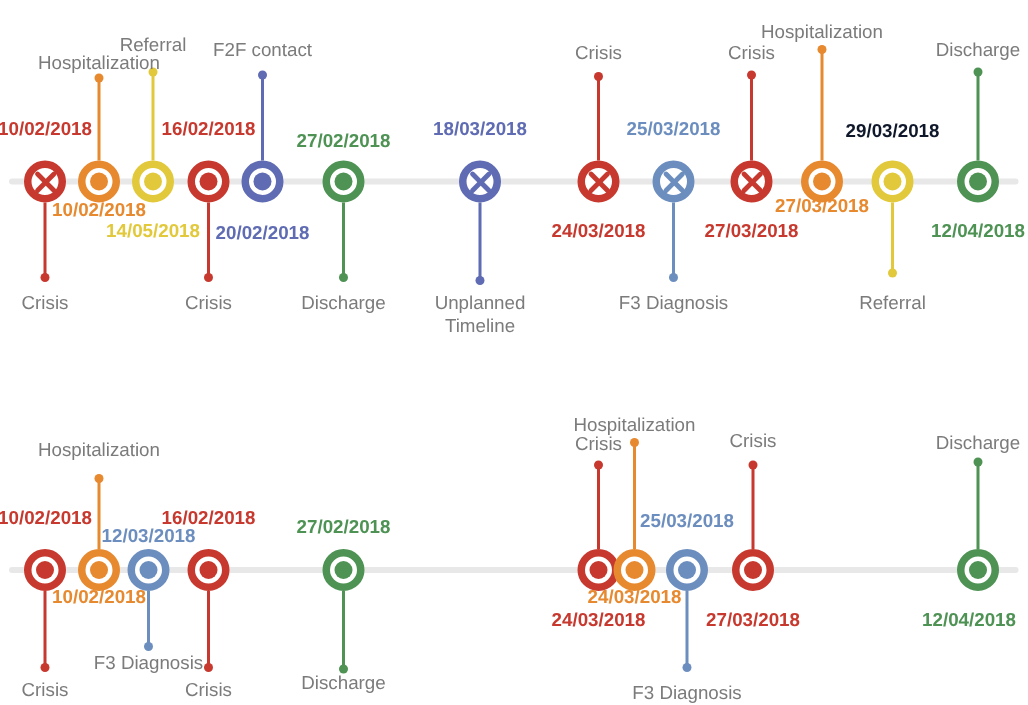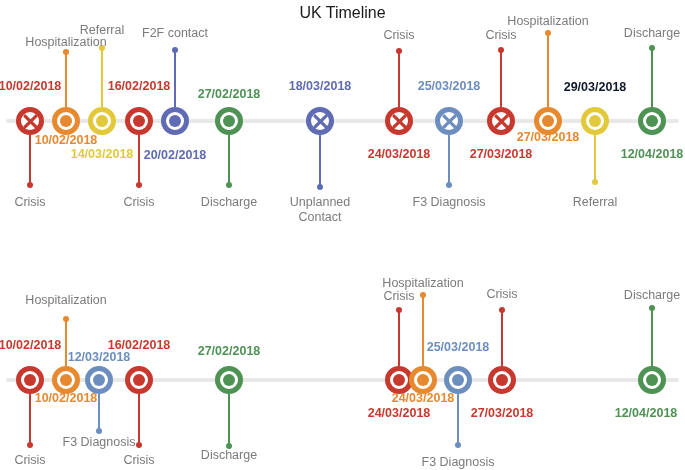--- a/index.html
+++ b/index.html
@@ -40,21 +40,20 @@
   .label{
     position:absolute;transform:translateX(-50%);
     font-size:12.5px;line-height:15px;
     color:#7b7b7b;text-align:center;white-space:nowrap;z-index:4;
   }
 </style>
 </head>
 <body>
 
 <div id="fig">
-    <div class="tl-title" style="top: 3px;">UK Timeline</div>
     <div class="track" style="top: 119px; background: rgb(232, 232, 232);"></div>
     <div class="stem" style="left: 29px; background: rgb(199, 57, 46); top: 135px; height: 50px;"></div>
     <div class="stem-dot" style="left: 27px; top: 182px; background: rgb(199, 57, 46);"></div>
     <div class="marker" style="left: 16px; top: 107px; border-color: rgb(199, 57, 46);">
       <svg viewBox="0 0 18 18">
         <line x1="3.2" y1="3.2" x2="14.8" y2="14.8" stroke="#C7392E" stroke-width="3.4" stroke-linecap="round"></line>
         <line x1="14.8" y1="3.2" x2="3.2" y2="14.8" stroke="#C7392E" stroke-width="3.4" stroke-linecap="round"></line>
       </svg>
     </div>
     <div class="date" style="left: 30px; top: 78px; color: rgb(199, 57, 46);">10/02/2018</div>
@@ -68,21 +67,21 @@
     </div>
     <div class="date" style="left: 66px; top: 132px; color: rgb(231, 137, 47);">10/02/2018</div>
     <div class="label" style="left: 66px; top: 34.5px;">
       <div class="label-line">Hospitalization</div>
     </div>
     <div class="stem" style="left: 101px; background: rgb(226, 201, 59); top: 48px; height: 59px;"></div>
     <div class="stem-dot" style="left: 99px; top: 45px; background: rgb(226, 201, 59);"></div>
     <div class="marker" style="left: 88px; top: 107px; border-color: rgb(226, 201, 59);">
       <div class="marker-inner" style="background: rgb(226, 201, 59);"></div>
     </div>
-    <div class="date" style="left: 102px; top: 146px; color: rgb(226, 201, 59);">14/03/2018</div>
+    <div class="date" style="left: 102px; top: 146px; color: rgb(226, 201, 59);">14/05/2018</div>
     <div class="label" style="left: 102px; top: 22.5px;">
       <div class="label-line">Referral</div>
     </div>
     <div class="stem" style="left: 138px; background: rgb(199, 57, 46); top: 135px; height: 50px;"></div>
     <div class="stem-dot" style="left: 136px; top: 182px; background: rgb(199, 57, 46);"></div>
     <div class="marker" style="left: 125px; top: 107px; border-color: rgb(199, 57, 46);">
       <div class="marker-inner" style="background: rgb(199, 57, 46);"></div>
     </div>
     <div class="date" style="left: 139px; top: 78px; color: rgb(199, 57, 46);">16/02/2018</div>
     <div class="label" style="left: 139px; top: 194.5px;">
@@ -110,21 +109,21 @@
     <div class="stem-dot" style="left: 317px; top: 184px; background: rgb(95, 107, 178);"></div>
     <div class="marker" style="left: 306px; top: 107px; border-color: rgb(95, 107, 178);">
       <svg viewBox="0 0 18 18">
         <line x1="3.2" y1="3.2" x2="14.8" y2="14.8" stroke="#5F6BB2" stroke-width="3.4" stroke-linecap="round"></line>
         <line x1="14.8" y1="3.2" x2="3.2" y2="14.8" stroke="#5F6BB2" stroke-width="3.4" stroke-linecap="round"></line>
       </svg>
     </div>
     <div class="date" style="left: 320px; top: 78px; color: rgb(95, 107, 178); text-align: center;">18/03/2018</div>
     <div class="label" style="left: 320px; top: 195px;">
       <div class="label-line">Unplanned</div>
-      <div class="label-line">Contact</div>
+      <div class="label-line">Timeline</div>
     </div>
     <div class="stem" style="left: 398px; background: rgb(199, 57, 46); top: 51px; height: 56px;"></div>
     <div class="stem-dot" style="left: 396px; top: 48px; background: rgb(199, 57, 46);"></div>
     <div class="marker" style="left: 385px; top: 107px; border-color: rgb(199, 57, 46);">
       <svg viewBox="0 0 18 18">
         <line x1="3.2" y1="3.2" x2="14.8" y2="14.8" stroke="#C7392E" stroke-width="3.4" stroke-linecap="round"></line>
         <line x1="14.8" y1="3.2" x2="3.2" y2="14.8" stroke="#C7392E" stroke-width="3.4" stroke-linecap="round"></line>
       </svg>
     </div>
     <div class="date" style="left: 399px; top: 146px; color: rgb(199, 57, 46);">24/03/2018</div>

